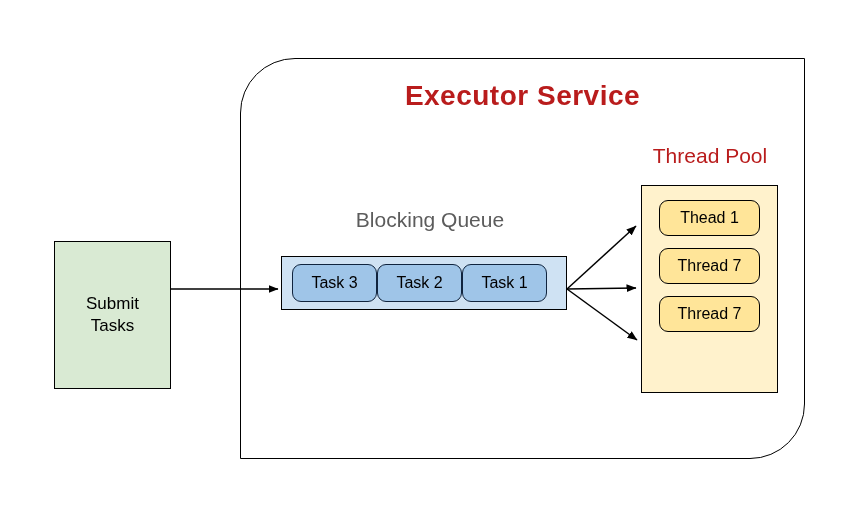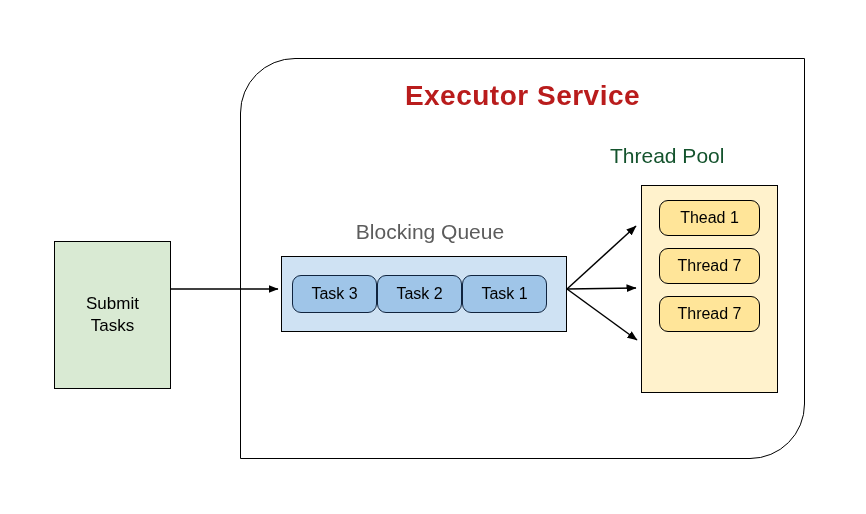--- a/index.html
+++ b/index.html
@@ -61,32 +61,32 @@
     text-align: center;
     font-size: 17px;
     line-height: 22px;
     color: #000000;
   }
 
   
   .queue-label {
     position: absolute;
     left: 330px;
-    top: 220px;
+    top: 208px;
     width: 200px;
     text-align: center;
     font-size: 21px;
     color: #5c5c5c;
   }
   .queue-box {
     position: absolute;
     left: 281px;
     top: 256px;
     width: 286px;
-    height: 76px;
+    height: 54px;
     background: #cfe2f3;
     border: 1px solid #000000;
     box-sizing: border-box;
     display: flex;
     align-items: center;
     padding: 0 10px;
     gap: 0;
   }
   .task-box {
     width: 85px;
@@ -101,23 +101,23 @@
     font-size: 16px;
     color: #000000;
   }
 
   
   .pool-label {
     position: absolute;
     left: 610px;
     top: 144px;
     width: 200px;
-    text-align: left;
+    text-align: center;
     font-size: 21px;
-    color: #14532d;
+    color: #b91c1c;
   }
   .pool-box {
     position: absolute;
     left: 641px;
     top: 185px;
     width: 137px;
     height: 208px;
     background: #fff2cc;
     border: 1px solid #000000;
     box-sizing: border-box;

